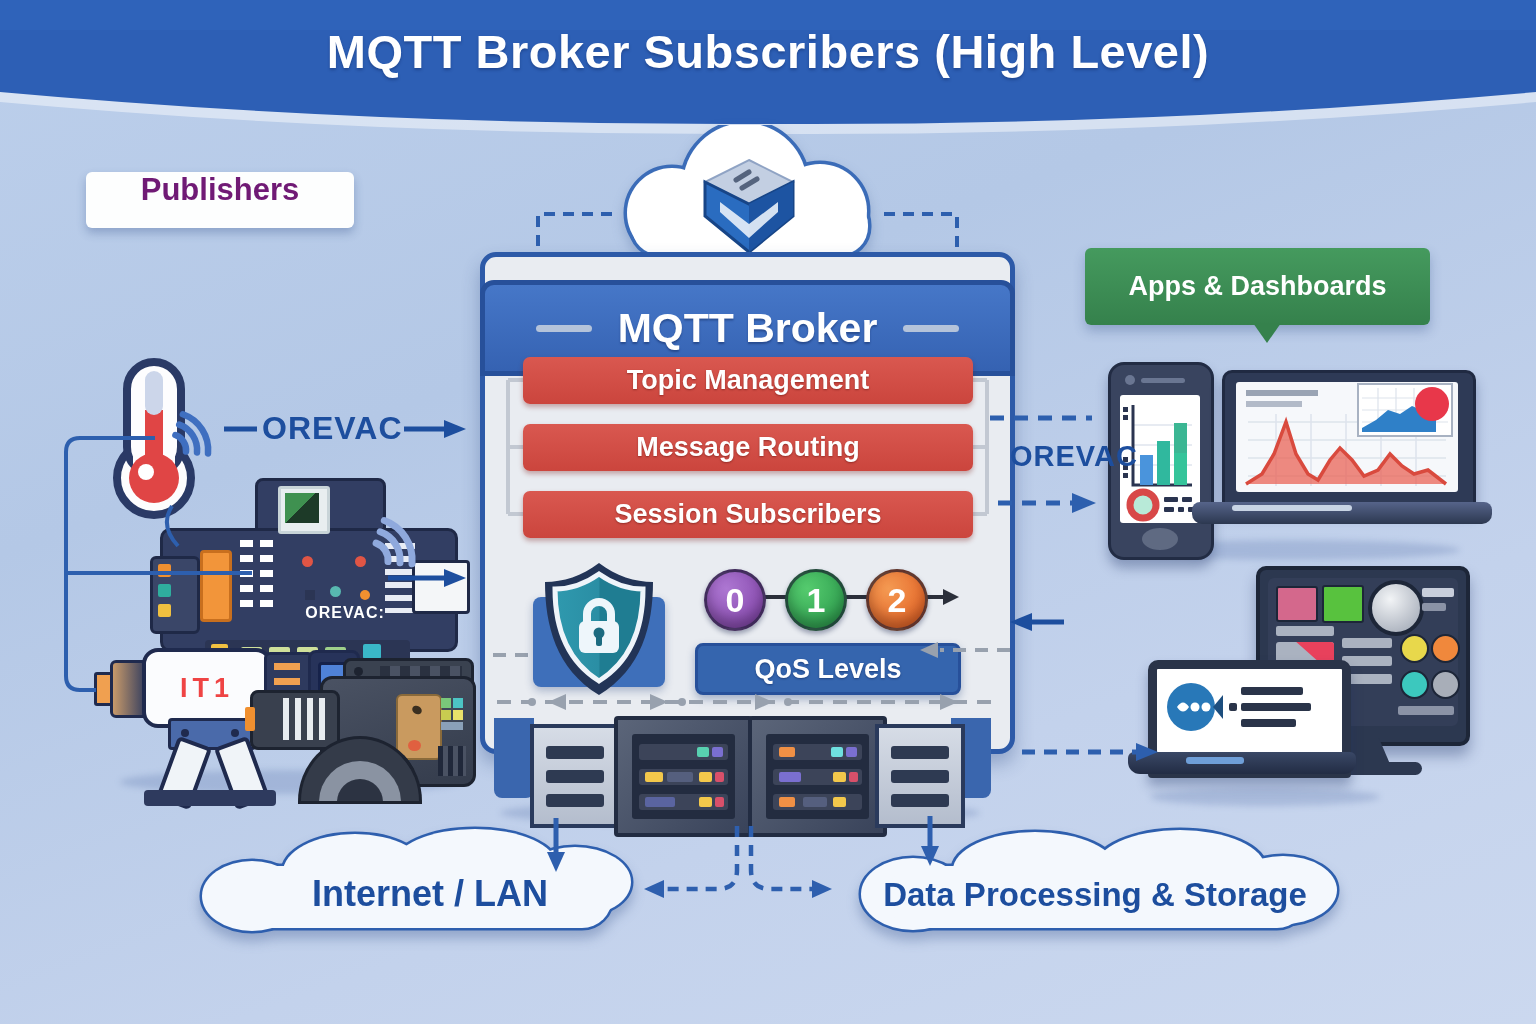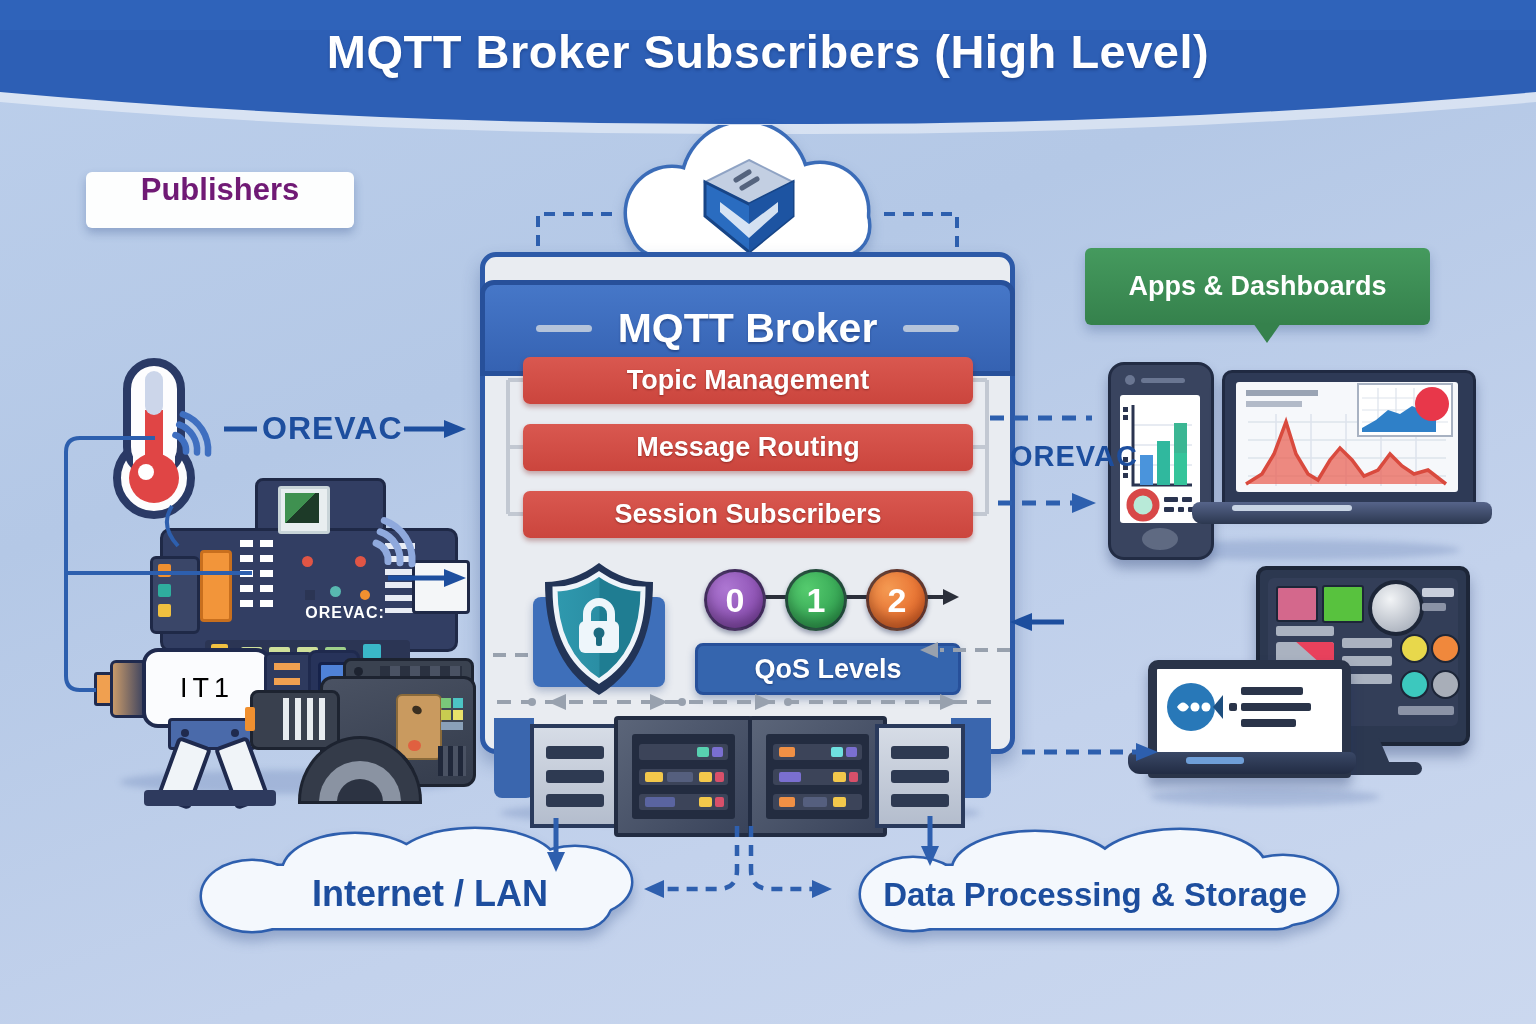--- a/index.html
+++ b/index.html
@@ -278,21 +278,21 @@
       <span class="abs" style="left:92px;top:7px;width:21px;height:10px;background:#cfe09a;border-radius:2px;"></span>
       <span class="abs" style="left:120px;top:7px;width:21px;height:10px;background:#9fd08a;border-radius:2px;"></span>
       <span class="abs" style="left:158px;top:4px;width:18px;height:15px;background:#3ab8c8;border-radius:2px;"></span>
     </div>
   </div>
 
   <div class="abs" style="left:92px;top:642px;width:290px;height:150px;">
     <span class="abs" style="left:2px;top:30px;width:18px;height:28px;background:#f0a050;border:3px solid #1f2a4e;border-radius:3px;"></span>
     <div class="abs" style="left:18px;top:18px;width:34px;height:52px;background:linear-gradient(90deg,#c89a6a,#2e3a5e);border:3px solid #1f2a4e;border-radius:6px;"></div>
     <div class="abs" style="left:50px;top:6px;width:122px;height:72px;background:#fbfcfe;border:4px solid #1f2a4e;border-radius:16px;display:flex;align-items:center;justify-content:center;">
-      <span style="font-weight:400;font-size:27px;color:#000000;letter-spacing:5px;">IT1</span>
+      <span style="font-weight:700;font-size:27px;color:#ef4444;letter-spacing:5px;">IT1</span>
     </div>
     <div class="abs" style="left:172px;top:10px;width:44px;height:62px;background:#2e3a5e;border:3px solid #1f2a4e;border-radius:6px;">
       <div class="abs" style="left:7px;top:8px;width:26px;height:42px;background:repeating-linear-gradient(180deg,#f0a050 0 7px,#2e3a5e 7px 15px);"></div>
     </div>
     <div class="abs" style="left:216px;top:8px;width:46px;height:64px;background:#27335a;border:3px solid #1f2a4e;border-radius:8px;">
       <div class="abs" style="left:7px;top:9px;width:28px;height:40px;background:#4f82d8;border:3px solid #16224a;border-radius:4px;"></div>
     </div>
     <span class="abs" style="left:262px;top:22px;width:16px;height:34px;background:#f0a050;border:3px solid #1f2a4e;border-radius:3px;"></span>
     <div class="abs" style="left:76px;top:76px;width:82px;height:26px;background:#4a6aaa;border:3px solid #1f2a4e;border-radius:4px;">
       <span class="abs" style="left:10px;top:8px;width:8px;height:8px;border-radius:50%;background:#1f2a4e;"></span>

